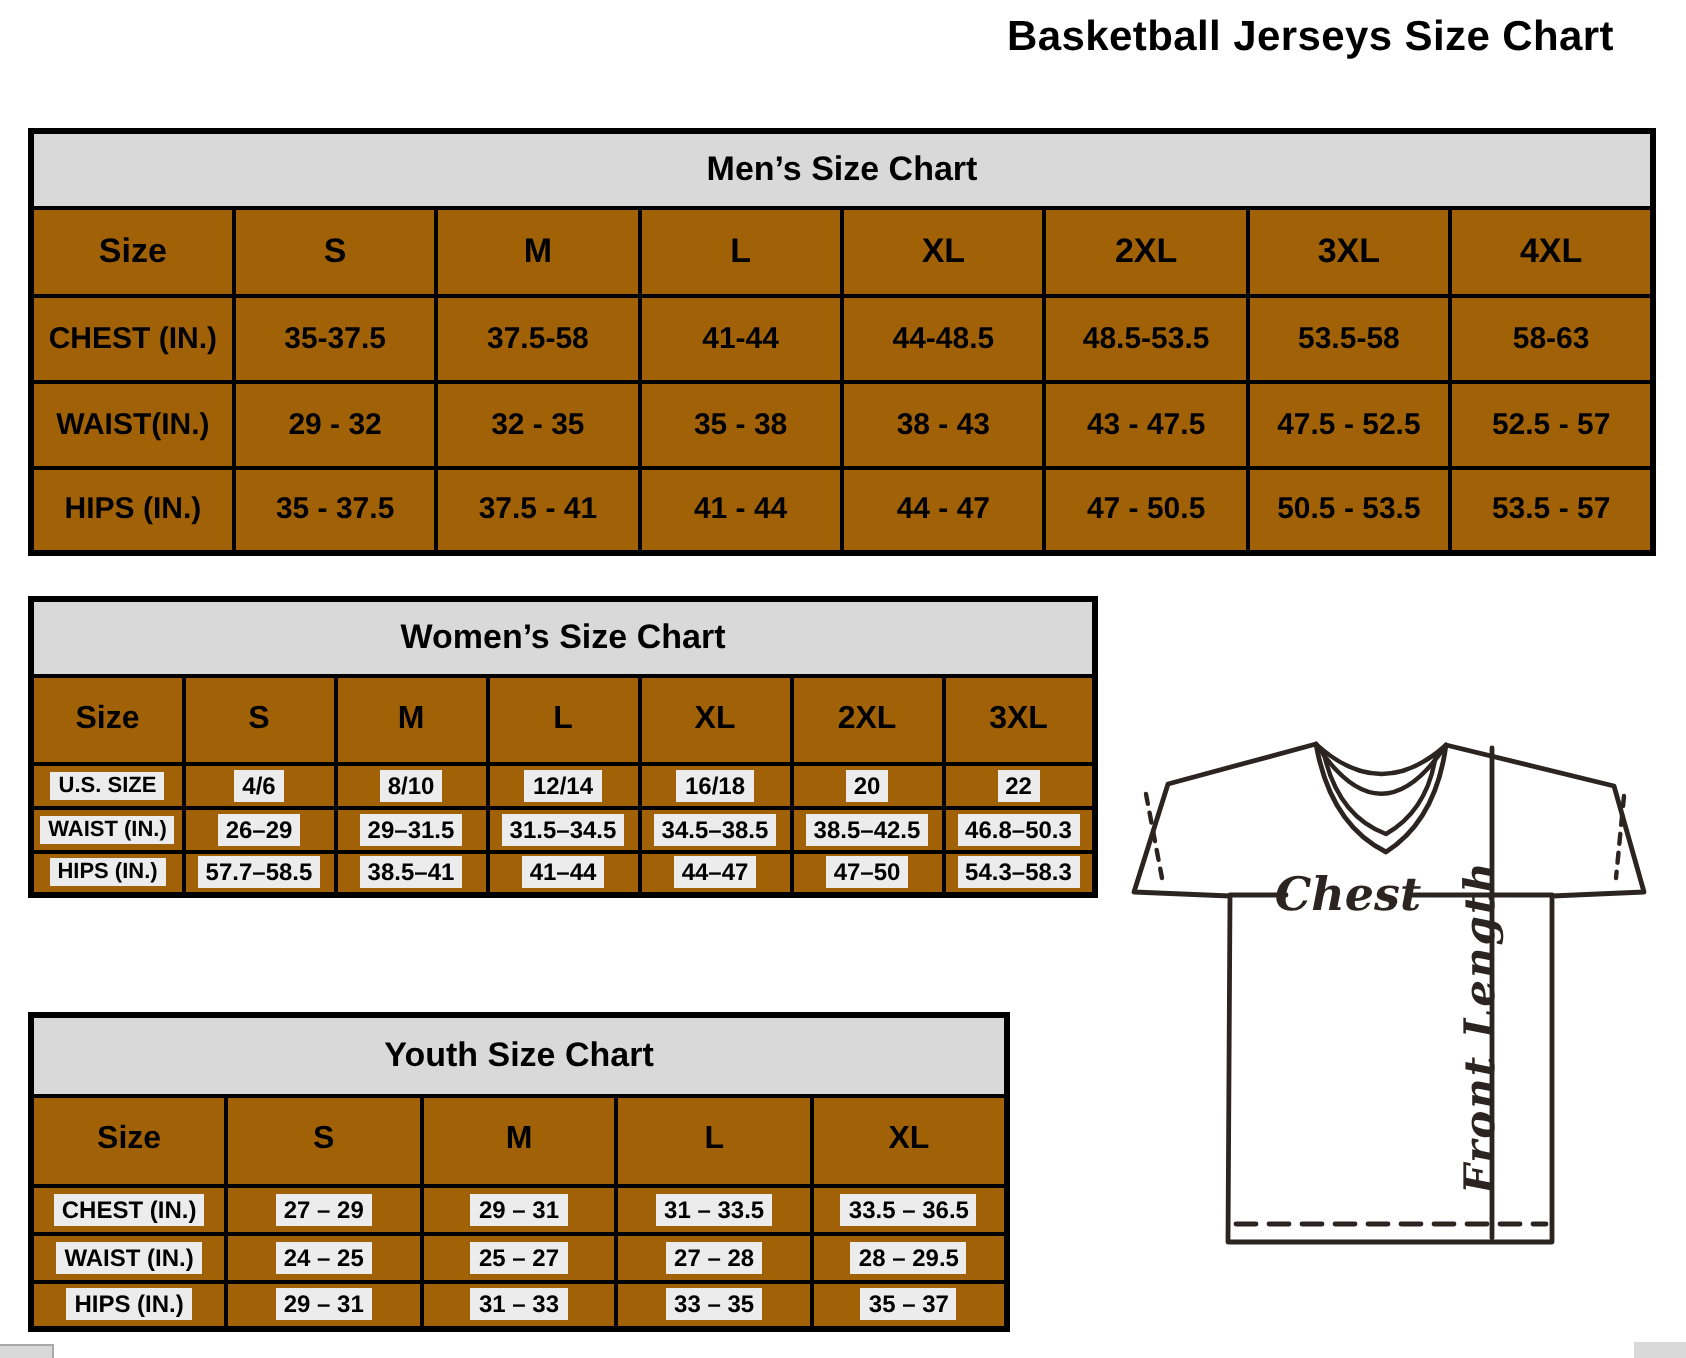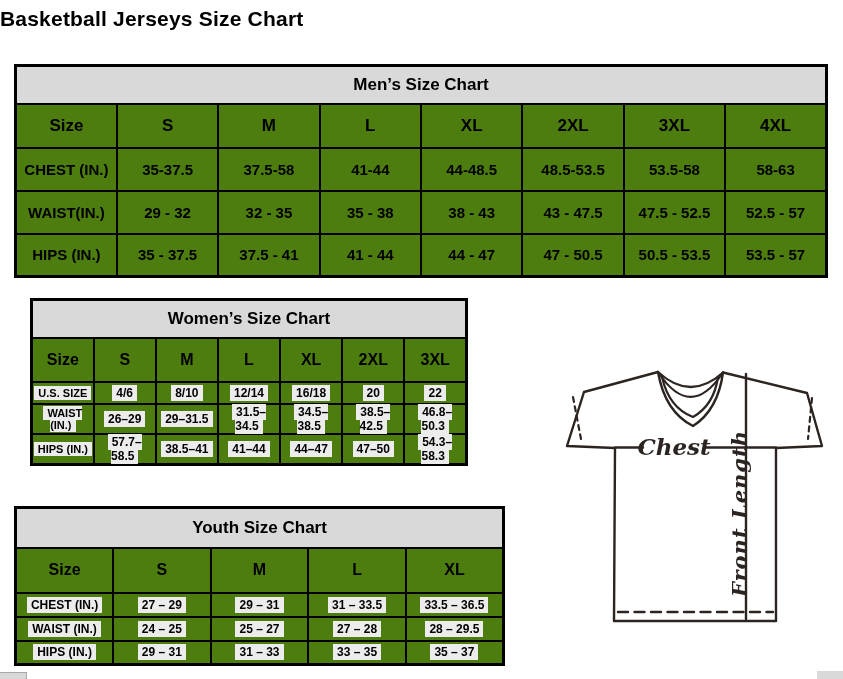--- a/index.html
+++ b/index.html
@@ -2,41 +2,41 @@
 <html><head>
 <meta charset="utf-8">
 <style>
   html,body { margin:0; padding:0; background:#ffffff; }
   .page {
     position:relative; width:843px; height:679px; background:#ffffff;
     font-family:"Liberation Sans", sans-serif; color:#000; overflow:hidden;
   }
   .page-title {
     position:absolute; top:7px; left:0; width:807px;
-    text-align:left; font-size:21px; font-weight:bold; letter-spacing:0.2px;
+    text-align:right; font-size:21px; font-weight:bold; letter-spacing:0.2px;
   }
   table.size-table {
     position:absolute; border-collapse:collapse; table-layout:fixed;
-    background:#4d7c0f; border:3px solid #000;
+    background:#a16207; border:3px solid #000;
   }
   table.size-table th, table.size-table td {
     border:2px solid #000; text-align:center; vertical-align:middle; padding:0;
     font-weight:bold; color:#000;
   }
   th.table-header { background:#d9d9d9; font-size:17px; font-weight:bold; }
 
   
   table.men { left:14px; top:64px; width:814px; }
   .men tr.header-row  { height:38px; }
   .men tr.size-row    { height:44px; font-size:17px; }
   .men tr.data-row    { height:43px; font-size:15px; }
   .men td.label-col   { width:118px; }
 
   
-  table.women { left:14px; top:298px; width:438px;margin-left:16px; }
+  table.women { left:14px; top:298px; width:535px; }
   .women tr.header-row { height:38px; }
   .women tr.size-row   { height:44px; font-size:16px; }
   .women tr.data-row   { height:22px; font-size:12px; }
   .women td.label-col  { width:85px; }
   .women tr.data-row td.label-col { font-size:11px; }
 
   
   table.youth { left:14px; top:494px; width:491px;margin-top:12px; }
   .youth tr.header-row { height:40px; }
   .youth tr.size-row   { height:45px; font-size:16px; }

